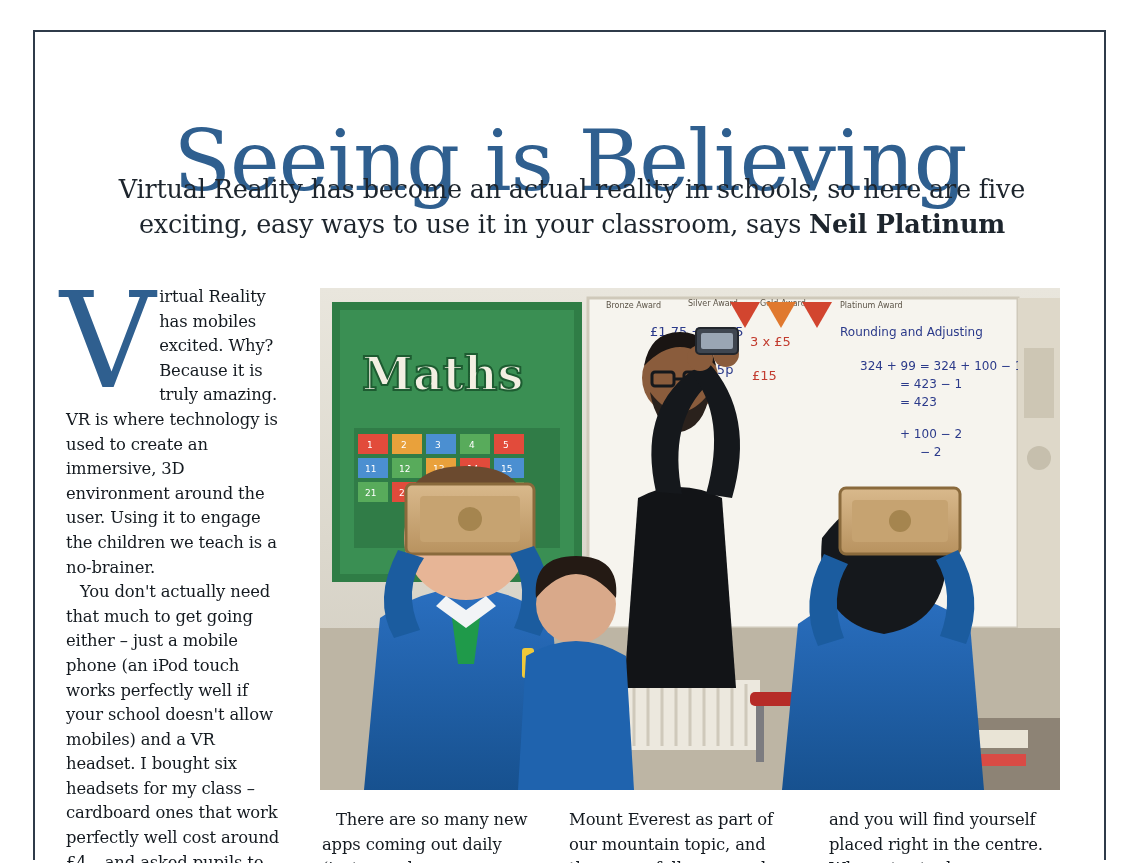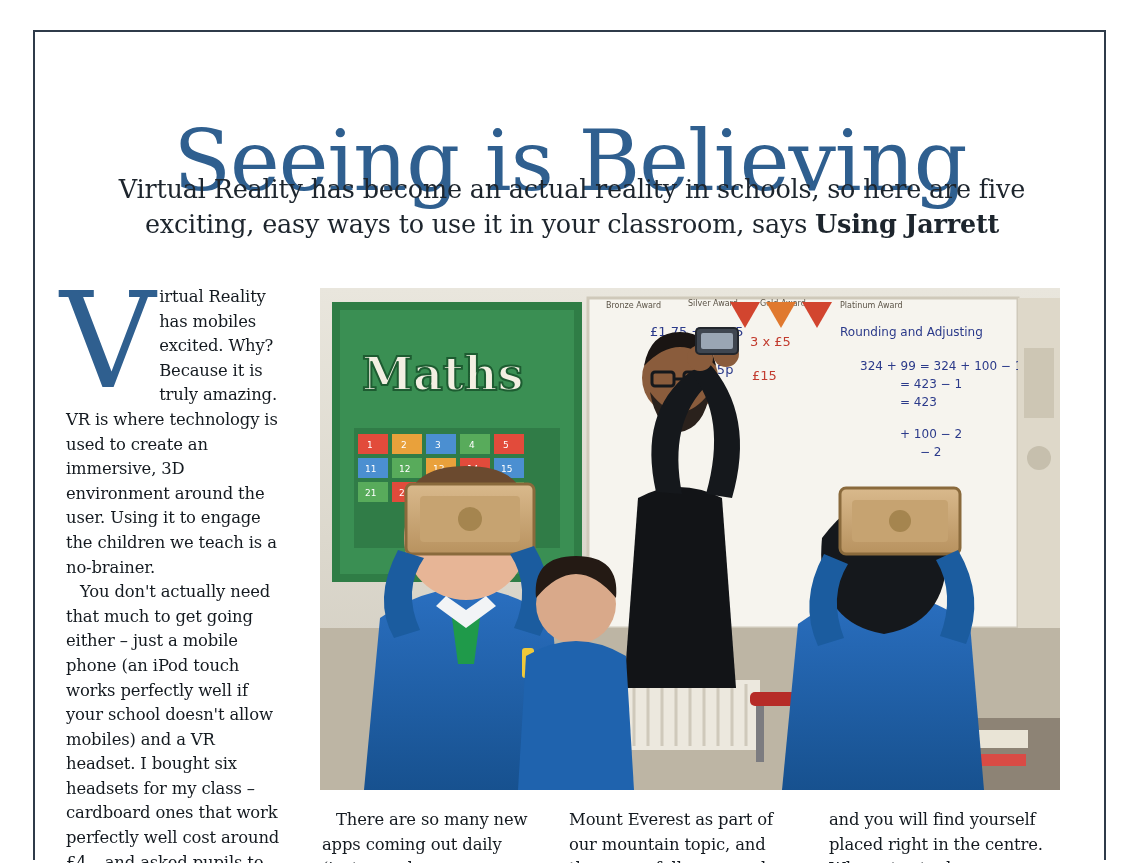--- a/index.html
+++ b/index.html
@@ -147,21 +147,21 @@
 </head>
 <body>
 
 <div class="page">
 
   <div class="page-border"></div>
 
   <h1 class="headline">Seeing is Believing</h1>
 
   <div class="standfirst">
-    <span>Virtual Reality has become an actual reality in schools, so here are five exciting, easy ways to use it in your classroom, says </span><b>Using Jarrett</b>
+    <span>Virtual Reality has become an actual reality in schools, so here are five exciting, easy ways to use it in your classroom, says </span><b>Neil Platinum</b>
   </div>
 
   <div class="col col-1">
     <p><span class="dropcap">V</span><span>irtual Reality has mobiles excited. Why? Because it is truly amazing. VR is where technology is used to create an immersive, 3D environment around the user. Using it to engage the children we teach is a no-brainer.</span></p>
     <p>You don't actually need that much to get going either – just a mobile phone (an iPod touch works perfectly well if your school doesn't allow mobiles) and a VR headset. I bought six headsets for my class – cardboard ones that work perfectly well cost around £4 – and asked pupils to bring their mobiles in on the day they were needed.</p>
 
   </div>
 
   <div class="col col-2">
     <p style="text-indent:14px">There are so many new apps coming out daily (just search your app store for 'VR</p>

